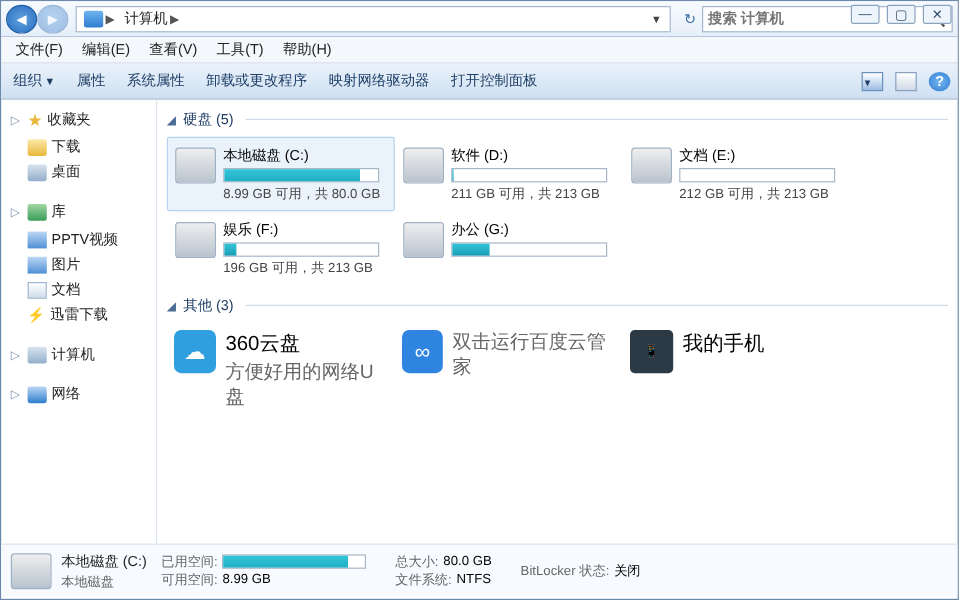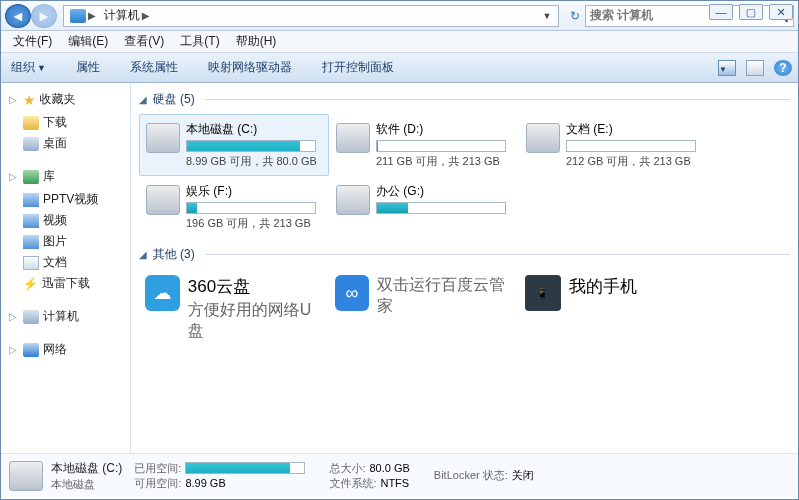--- a/index.html
+++ b/index.html
@@ -16,21 +16,21 @@
   .refresh-area { width:20px; color:#3b6fa8; display:flex; align-items:center; justify-content:center; }
   .refresh-area .dd { font-size:9px; margin-left:2px; color:#444;}
   .search-box { width:209px; height:22px; margin-right:4px; border:1px solid #a4b7cf; display:flex; align-items:center; padding:0 4px; color:#777; background:#fff;font-weight:bold;}
   .search-box .mag { margin-left:auto; color:#5a7fb0; }
   .win-btns { position:absolute; right:6px; top:4px; display:flex; gap:6px; }
   .win-btn { width:24px; height:16px; border:1px solid #8aa2bd; background:#eef4fb; font-size:11px; display:flex; align-items:center; justify-content:center; color:#33506f; border-radius:2px;}
   
   .menubar { height:22px; background:#f4f7fb; border-bottom:1px solid #d0dae6; display:flex; align-items:center; padding:0 4px; gap:0;}
   .menu-item { padding:2px 8px; }
   
-  .cmdbar { height:30px; background:linear-gradient(#eaf2fb,#cfe0f2); border-bottom:1px solid #9fb6d0; display:flex; align-items:center; padding:0 6px; gap:22px; color:#1e3e66;}
+  .cmdbar { height:30px; background:linear-gradient(#eaf2fb,#cfe0f2); border-bottom:1px solid #9fb6d0; display:flex; align-items:center; padding:0 6px; gap:10px; color:#1e3e66;}
   .cmd-item { display:flex; align-items:center; gap:2px; padding:2px 4px;}
   .cmd-item .dd { font-size:9px; }
   .cmd-right { margin-left:auto; display:flex; align-items:center; gap:10px; }
   .cmd-right .icon { width:18px; height:16px; }
   .icon-view { background:linear-gradient(#fff,#9cbde3); border:1px solid #6a91bd;}
   .icon-pane { background:linear-gradient(#fff,#cfd9e6); border:1px solid #8aa2bd;}
   .icon-help { border-radius:50%; background:radial-gradient(#74b6f4,#2f7dce); color:#fff; display:flex; align-items:center; justify-content:center; font-weight:bold;}
   
   .body-row { display:flex; height:370px; }
   .navpane { width:130px; border-right:1px solid #dce4ee; padding:6px 0 6px 6px; font-size:12px; overflow:hidden;}
@@ -124,20 +124,21 @@
   <div class="menu-item">帮助(H)</div>
 </div>
 
 <div class="cmdbar">
   <div class="cmd-item">
       <span>组织</span>
       <span class="dd">▼</span>
     </div>
   <div class="cmd-item">属性</div>
   <div class="cmd-item">系统属性</div>
+  <div class="cmd-item">卸载或更改程序</div>
   <div class="cmd-item">映射网络驱动器</div>
   <div class="cmd-item">打开控制面板</div>
   <div class="cmd-right">
     <div class="icon icon-view"><span class="dd" style="font-size:8px;">▼</span></div>
     <div class="icon icon-pane"></div>
     <div class="icon icon-help">?</div>
   </div>
 </div>
 
 <div class="body-row">
@@ -163,24 +164,20 @@
         <span class="expander">▷</span>
           <span class="nav-ico ico-lib"></span>
           <span>库</span>
       </div>
       <div class="tree-item">
           <span class="nav-ico ico-vid"></span>
           <span>PPTV视频</span>
         </div>
       <div class="tree-item">
           <span class="nav-ico ico-vid"></span>
-          <span>视频</span>
-        </div>
-      <div class="tree-item">
-          <span class="nav-ico ico-vid"></span>
           <span>图片</span>
         </div>
       <div class="tree-item">
           <span class="nav-ico ico-doc"></span>
           <span>文档</span>
         </div>
       <div class="tree-item">
           <span class="ico-thunder">⚡</span>
           <span>迅雷下载</span>
         </div>

